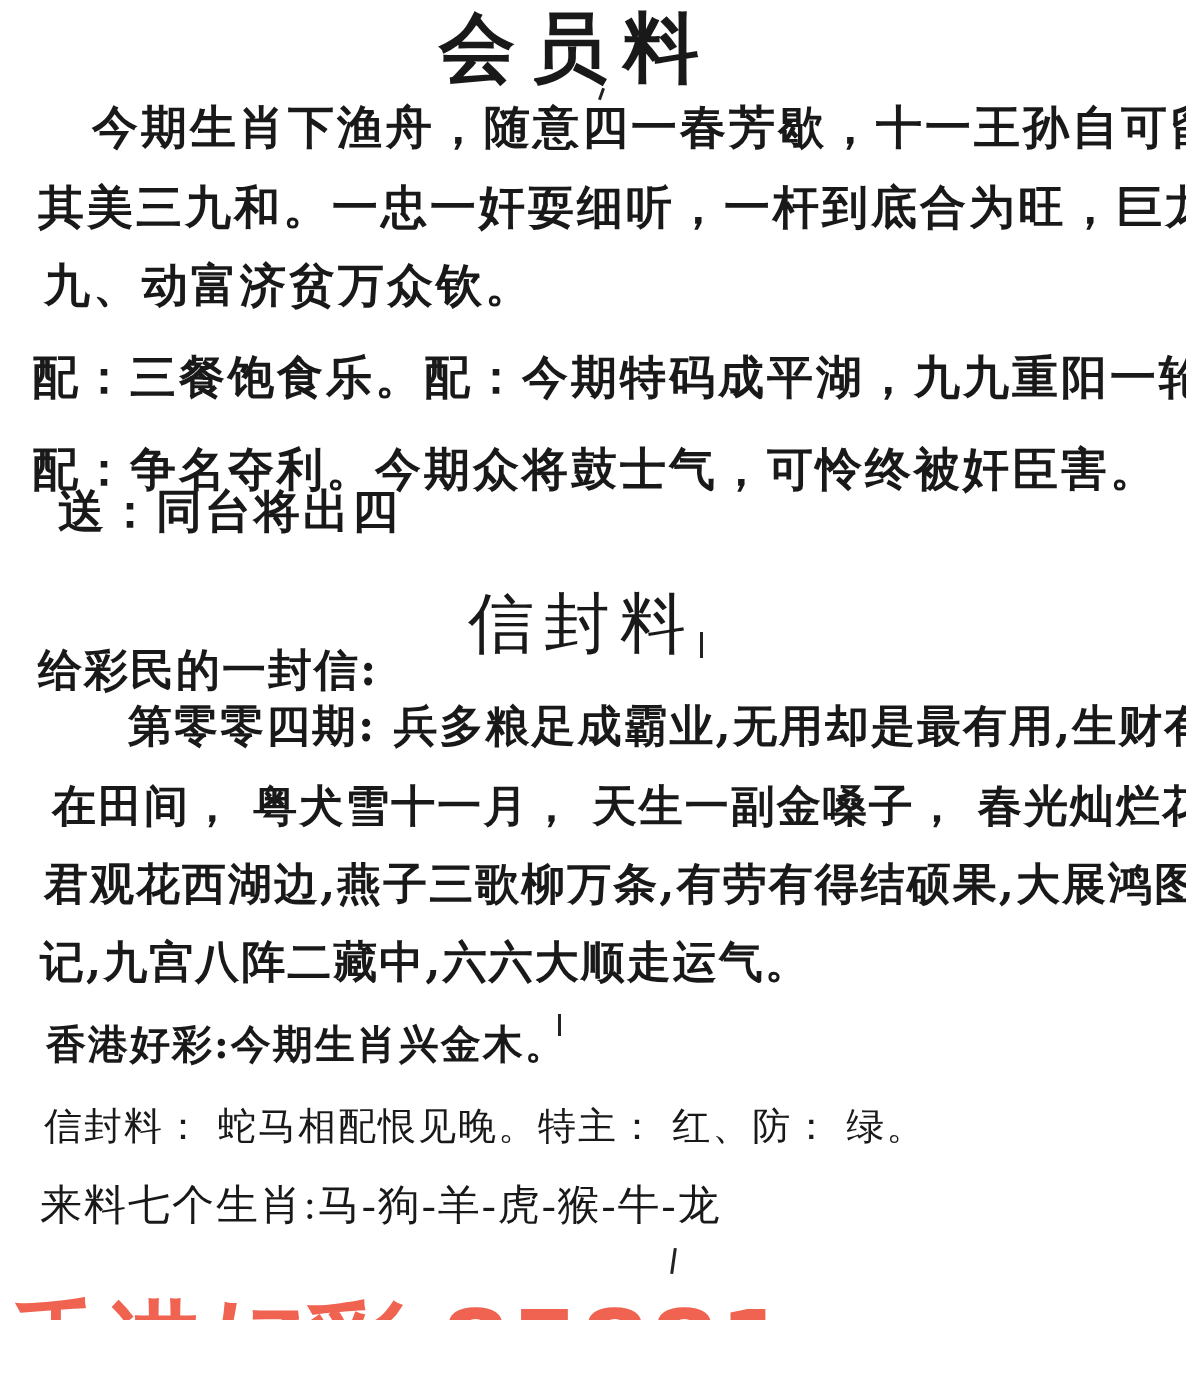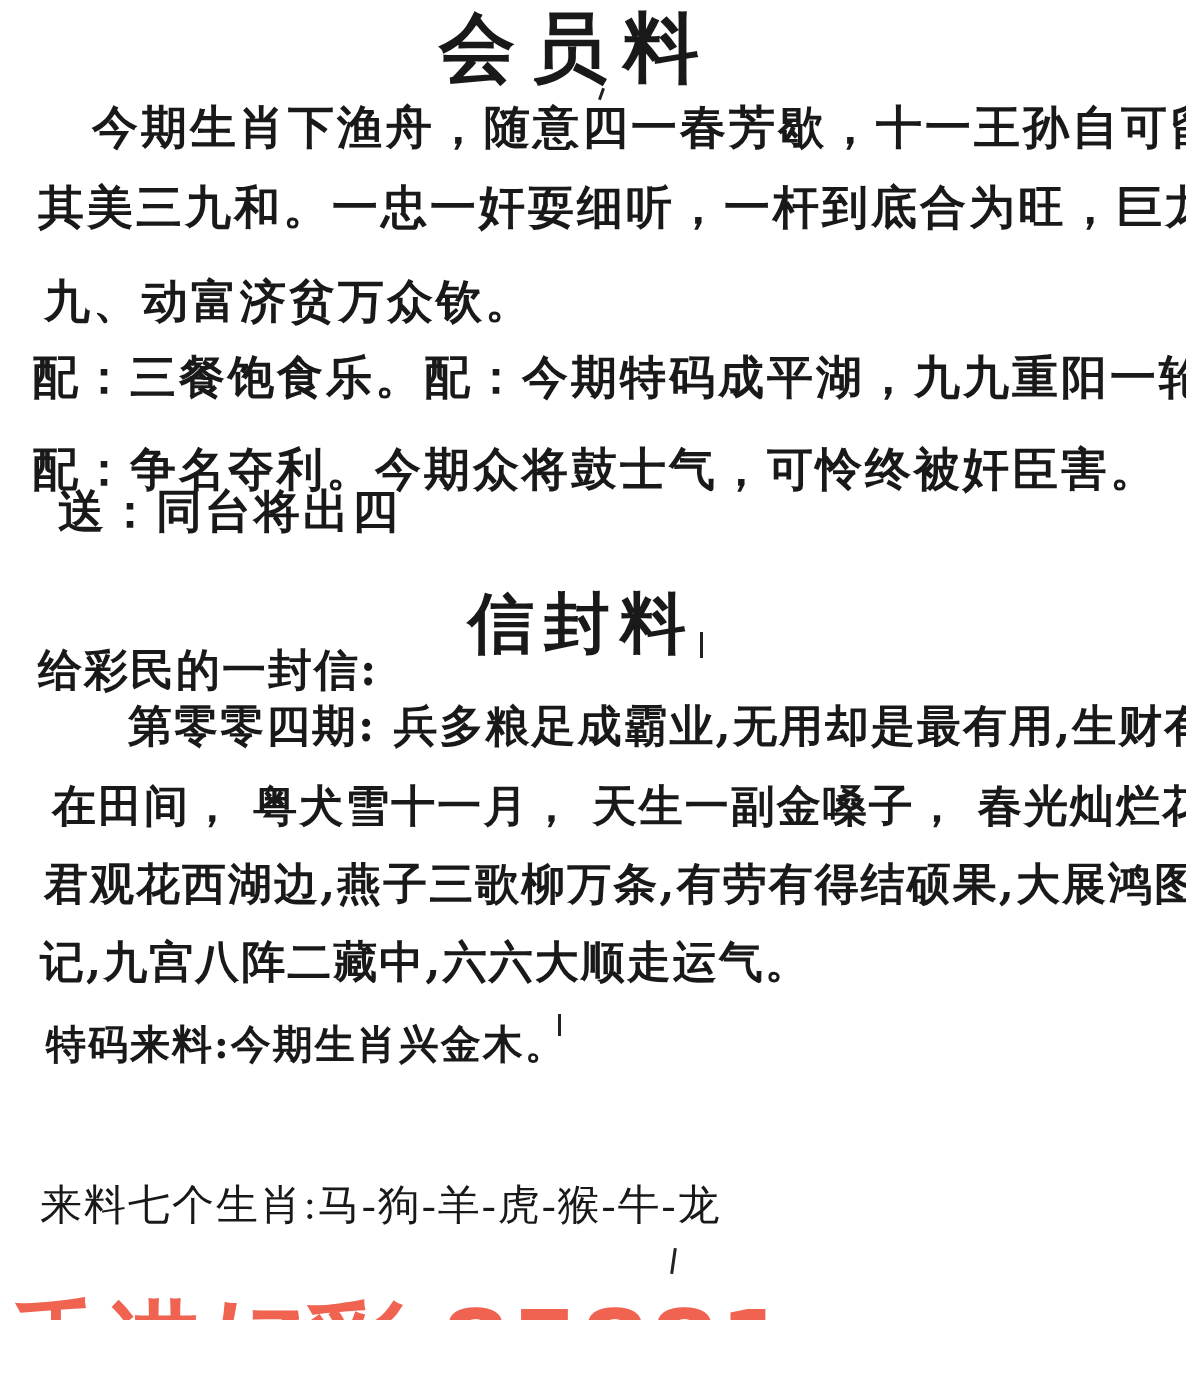--- a/index.html
+++ b/index.html
@@ -29,21 +29,21 @@
     font-size: 76px;
     font-weight: bold;
     letter-spacing: 16px;
     transform: translateX(-16px);
   }
   .body-bold { font-size: 46px; font-weight: bold; letter-spacing: 3px; }
   .body-med  { font-size: 44px; font-weight: bold; letter-spacing: 2px; }
   .body-thin { font-weight: normal; }
   .env-title {
     font-size: 66px;
-    font-weight: bold;
+    font-weight: normal;
     letter-spacing: 10px;
   }
   .watermark {
     position: absolute;
     left: 6px;
     top: 1282px;
     font-family: "DejaVu Sans", "Liberation Sans", sans-serif;
     font-size: 100px;
     font-weight: bold;
     letter-spacing: 0px;
@@ -76,38 +76,39 @@
 </head>
 <body>
 
 <div id="page">
 
   <div class="line title-main">会员料</div>
   <div class="artifact a-tick-title"></div>
 
   <div class="line body-bold" style="left:92px; top:100px;">今期生肖下渔舟，随意四一春芳歇，十一王孙自可留，两全</div>
   <div class="line body-bold" style="left:38px; top:180px;">其美三九和。一忠一奸耍细听，一杆到底合为旺，巨龙掘起三一</div>
-  <div class="line body-bold" style="left:44px; top:274px;">九、动富济贫万众钦。</div>
+  <div class="line body-bold" style="left:44px; top:258px;">九、动富济贫万众钦。</div>
 
   <div class="line body-bold" style="left:32px; top:350px;">配：三餐饱食乐。配：今期特码成平湖，九九重阳一轮回。</div>
   <div class="line body-bold" style="left:32px; top:442px;">配：争名夺利。今期众将鼓士气，可怜终被奸臣害。</div>
   <div class="line body-bold" style="left:58px; top:484px;">送：同台将出四</div>
 
   <div class="line body-med" style="left:38px; top:600px;margin-top:44px;">给彩民的一封信:</div>
   <div class="line env-title" style="left:468px; top:584px;">信封料</div>
   <div class="artifact a-tick-env"></div>
 
   <div class="line body-med" style="left:128px; top:700px;">第零零四期:  兵多粮足成霸业,无用却是最有用,生财有道</div>
   <div class="line body-med" style="left:52px; top:780px;">在田间， 粤犬雪十一月， 天生一副金嗓子， 春光灿烂花正艳, 伴</div>
   <div class="line body-med" style="left:44px; top:858px;">君观花西湖边,燕子三歌柳万条,有劳有得结硕果,大展鸿图七字</div>
   <div class="line body-med" style="left:40px; top:936px;">记,九宫八阵二藏中,六六大顺走运气。</div>
 
-  <div class="line body-med" style="left:46px; top:1020px; font-size:40px;">特码来料:今期生肖兴金木。</div>
+  <div class="line body-med" style="left:46px; top:1020px; font-size:40px;">香港好彩:今期生肖兴金木。</div>
   <div class="artifact a-tick-teco"></div>
 
+  <div class="line body-thin" style="left:44px; top:1104px; font-size:38px;">信封料： 蛇马相配恨见晚。特主： 红、防： 绿。</div>
 
   <div class="line body-thin" style="left:40px; top:1180px; font-size:42px;font-family:Liberation Serif, serif;">来料七个生肖:马-狗-羊-虎-猴-牛-龙</div>
 
   <div class="artifact a-tick-quote"></div>
 
   <div class="watermark" style="color: rgb(239, 99, 80);">香港好彩 85881.cc</div>
 
   <div class="bottom-heading">胆战心惊</div>
 
 </div>

